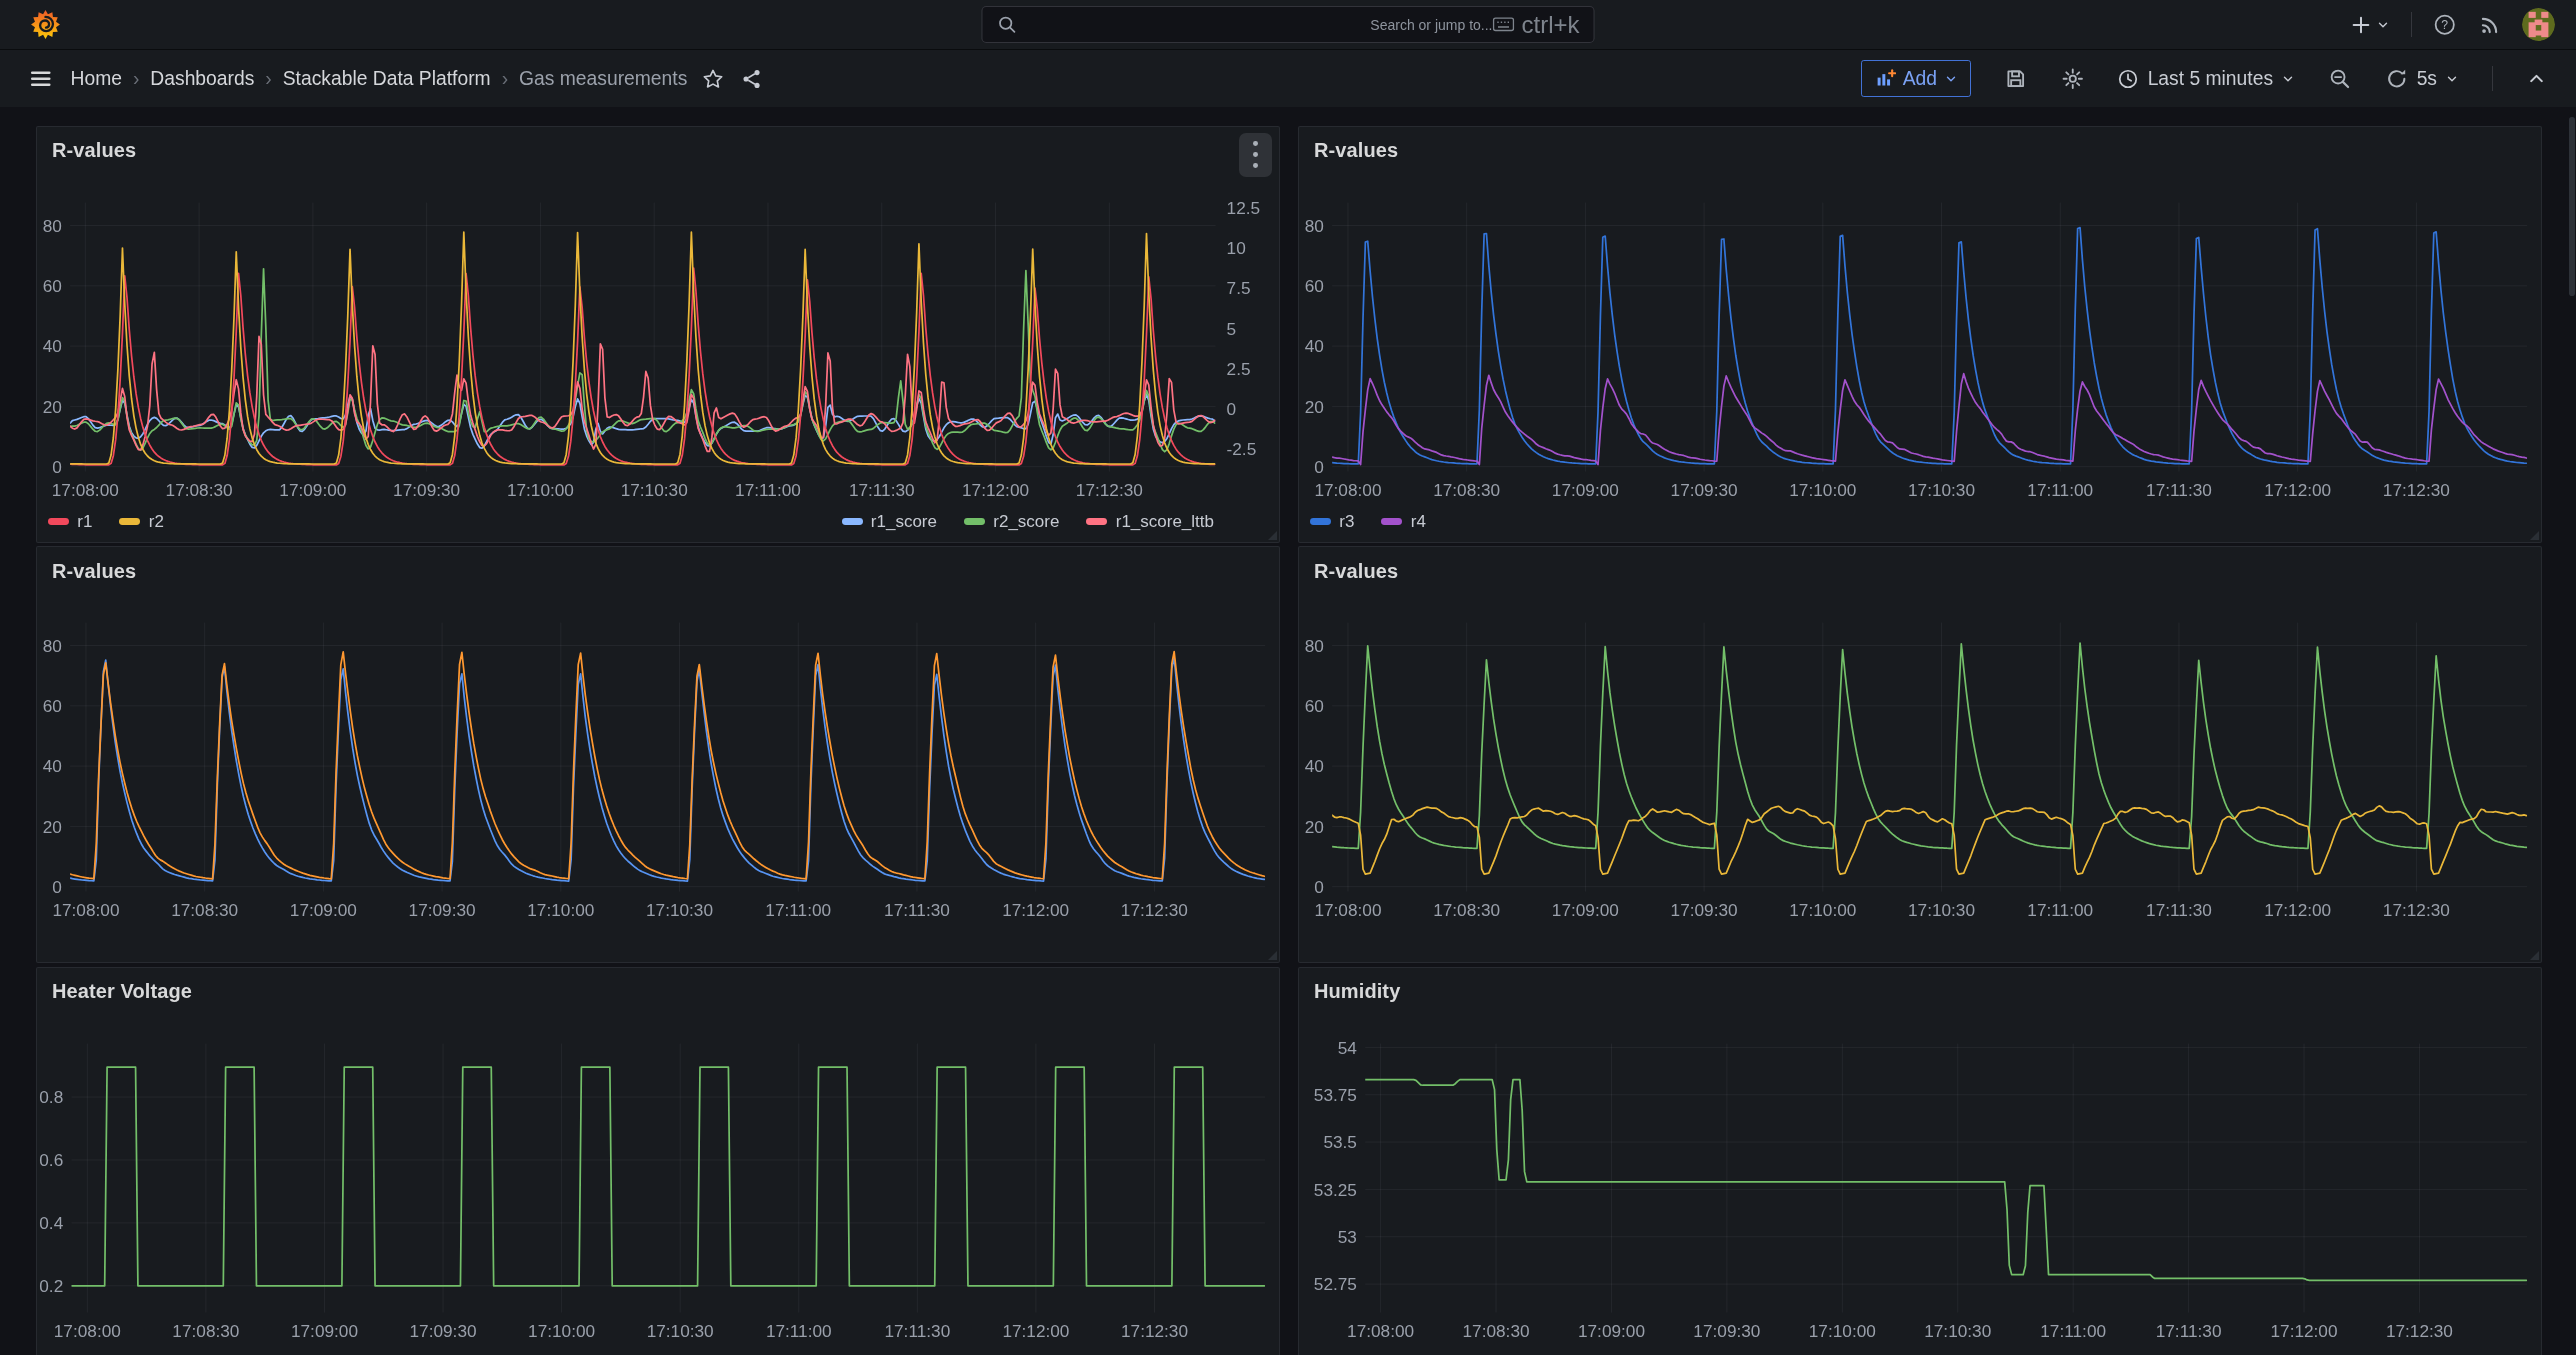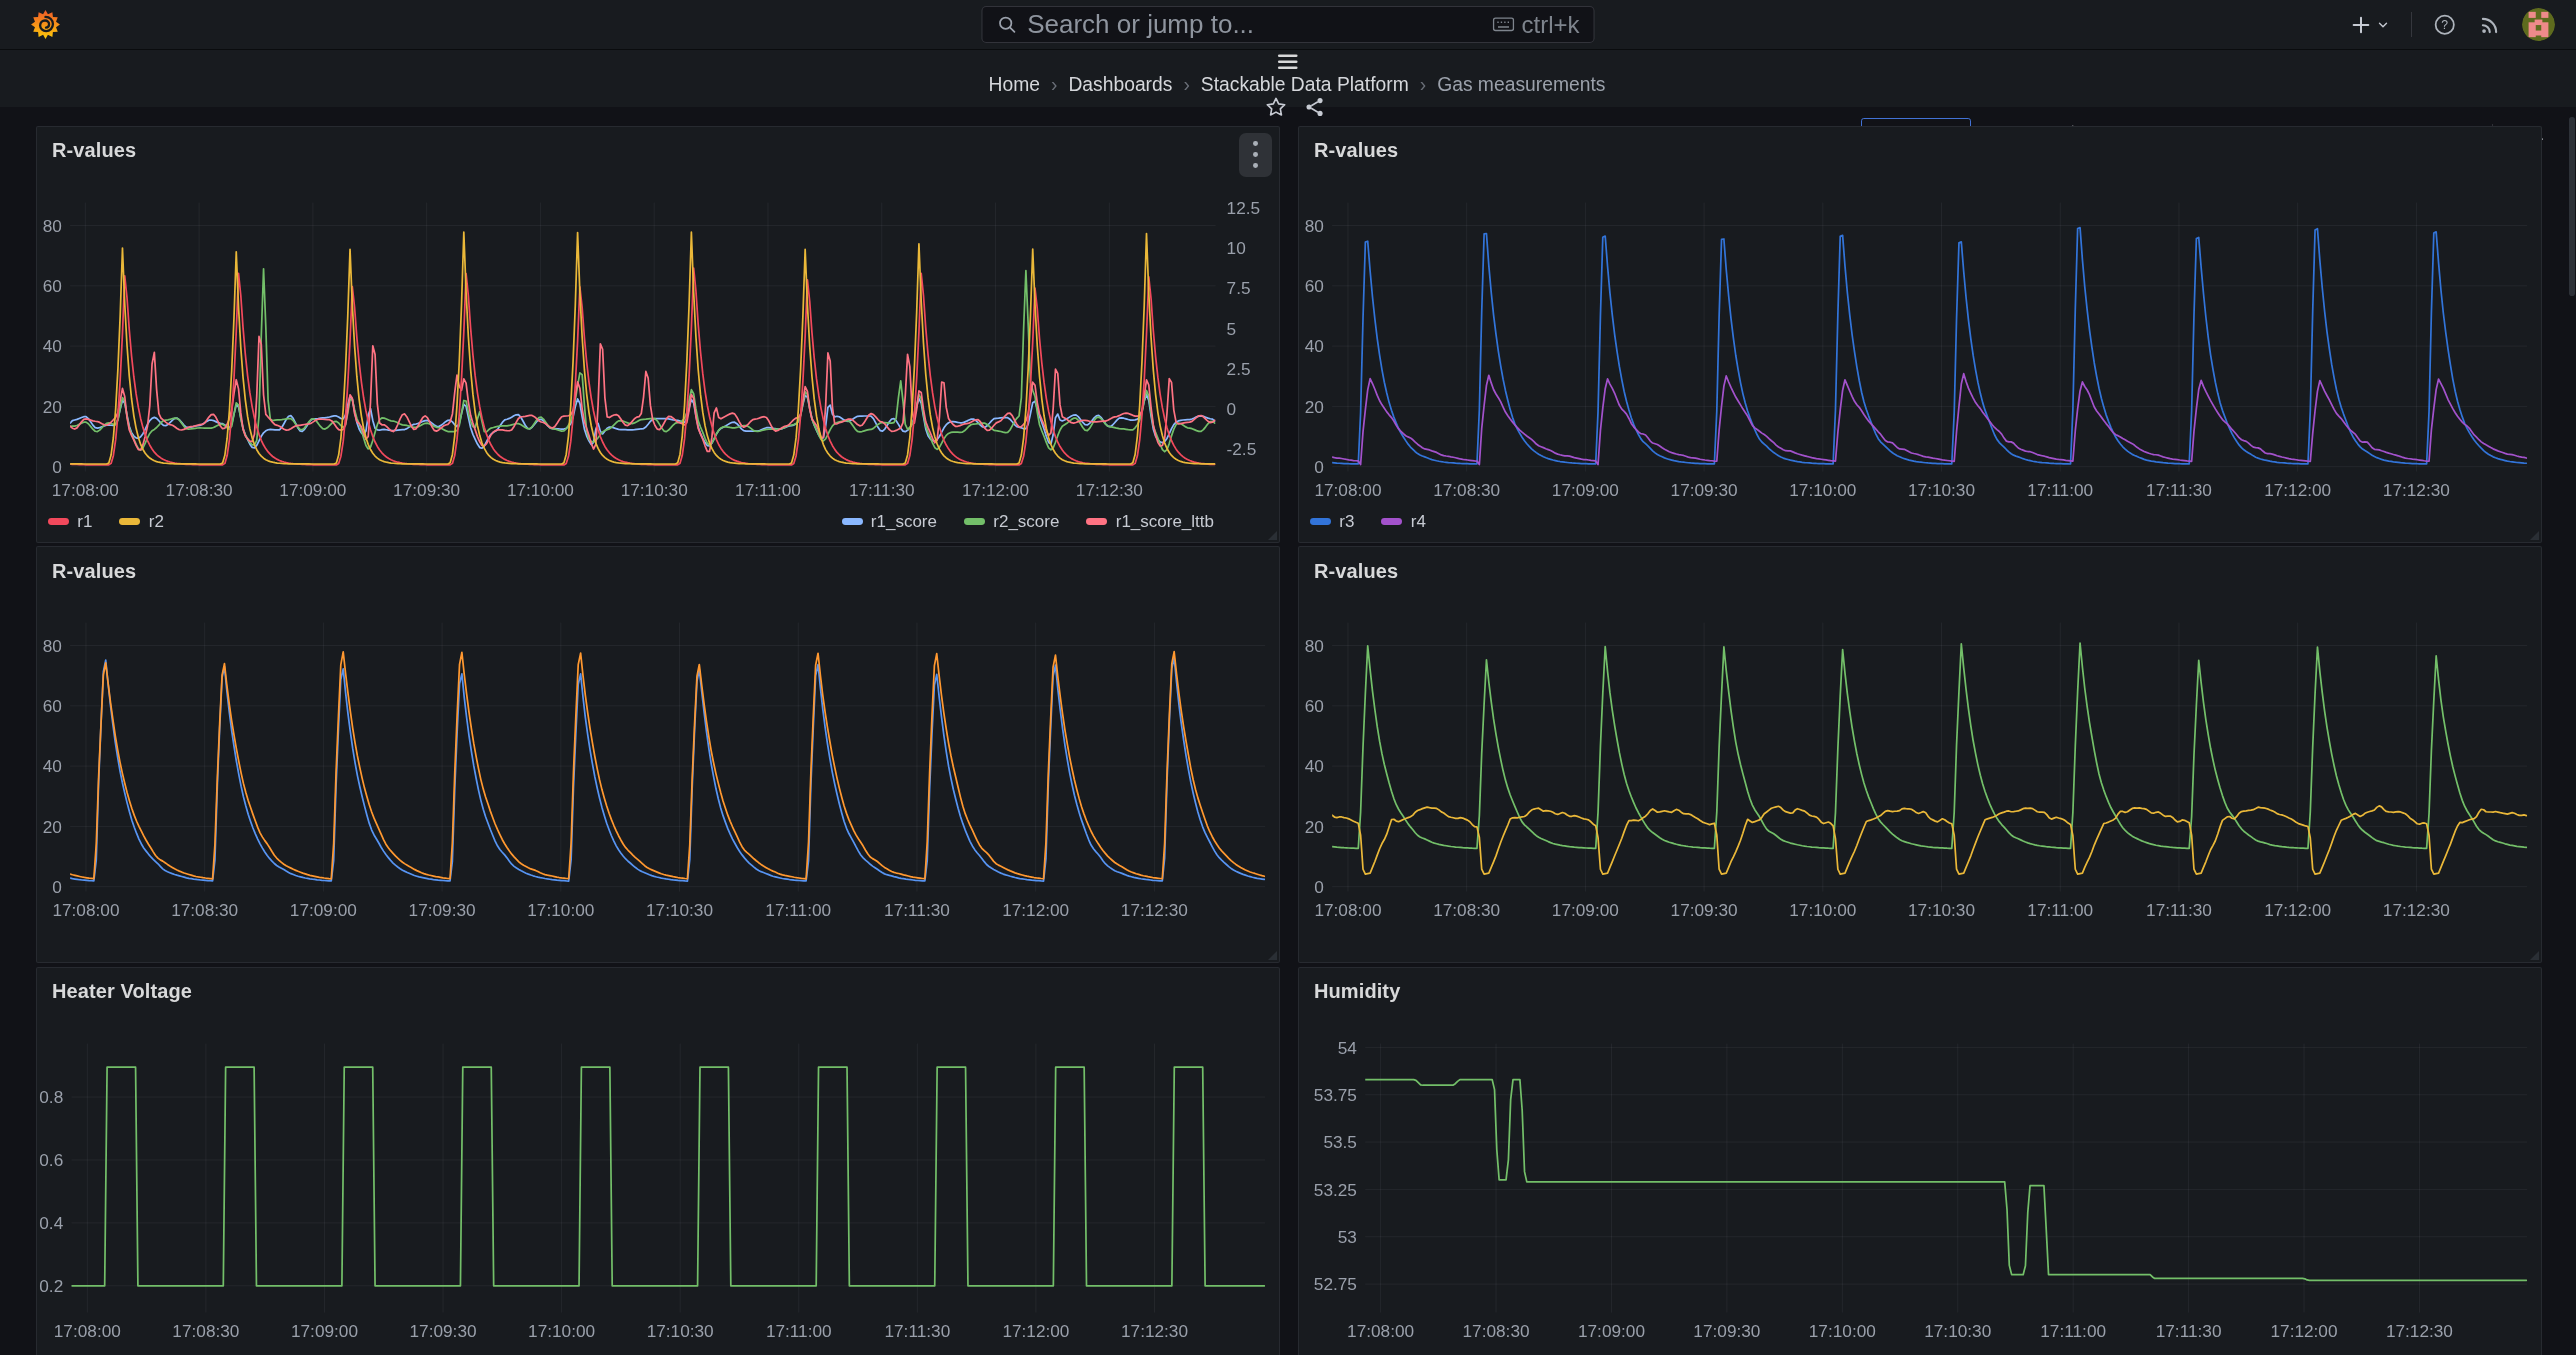--- a/index.html
+++ b/index.html
@@ -6,31 +6,31 @@
   html,body { width:2576px; height:1356px; overflow:hidden; background:#111217;
     font-family:"Liberation Sans", sans-serif; color:#d8d9da; }
 
   
   .topbar { position:relative; height:50px; background:#181b1f; display:flex;
     align-items:center; padding:0 21px; border-bottom:0.7px solid rgba(0,0,0,.55); }
   .logo { width:33px; height:33px; margin-left:8.3px; cursor:pointer; }
   .searchbox { position:absolute; left:50%; transform:translateX(-50%);
     width:613px; height:37px; background:#111217; border:0.7px solid rgba(204,204,220,.18);
     border-radius:4.8px; display:flex; align-items:center; padding:0 14px; cursor:text; }
-  .searchbox .ph { color:#8e949e; font-size:26px; margin-left:9.7px; flex:1; }
+  .searchbox .ph { color:#8e949e; font-size:14px; margin-left:9.7px; flex:1;text-align:right; }
   .searchbox .shortcut { display:flex; align-items:center; gap:7px; color:#7e848d; font-size:24px; }
   .tb-right { margin-left:auto; display:flex; align-items:center; gap:21px; }
   .iconbtn { display:flex; align-items:center; justify-content:center; color:#aeb4bc;
     background:none; border:none; cursor:pointer; gap:4.1px; }
   .vdiv { width:0.7px; height:25px; background:rgba(204,204,220,.16); }
   .avatar { width:33px; height:33px; border-radius:50%; overflow:hidden; cursor:pointer; }
 
   
   .navbar { height:57px; background:#181b1f; display:flex; align-items:center;
-    padding:0 29px;flex-direction:column; }
+    padding:0 29px; }
   .crumbs { display:flex; align-items:center; font-size:19.3px; margin-left:18px; }
   .crumb { color:#d5d7db; cursor:pointer; }
   .crumb.current { color:#9ba1ab; cursor:default; }
   .crumb-sep { color:#6a6f78; padding:0 11px; font-size:19.3px; }
   .crumb-actions { display:flex; align-items:center; gap:16.6px; margin-left:15px; }
   .nav-right { margin-left:auto; display:flex; align-items:center; gap:33px; }
   .add-btn { display:flex; align-items:center; gap:7px; height:37px; padding:0 12.4px;
     border:0.7px solid #4272d6; border-radius:2.8px; background:transparent;
     color:#7ba2f5; font-size:19.3px; font-weight:500; cursor:pointer; }
   .ctrl-text { color:#c9cdd4; font-size:19.3px; }

